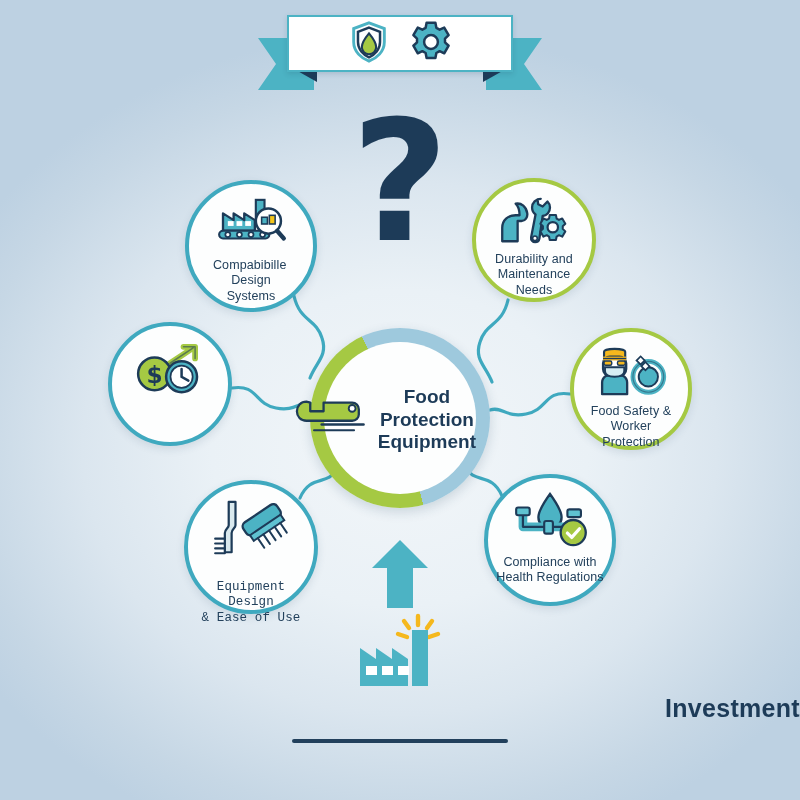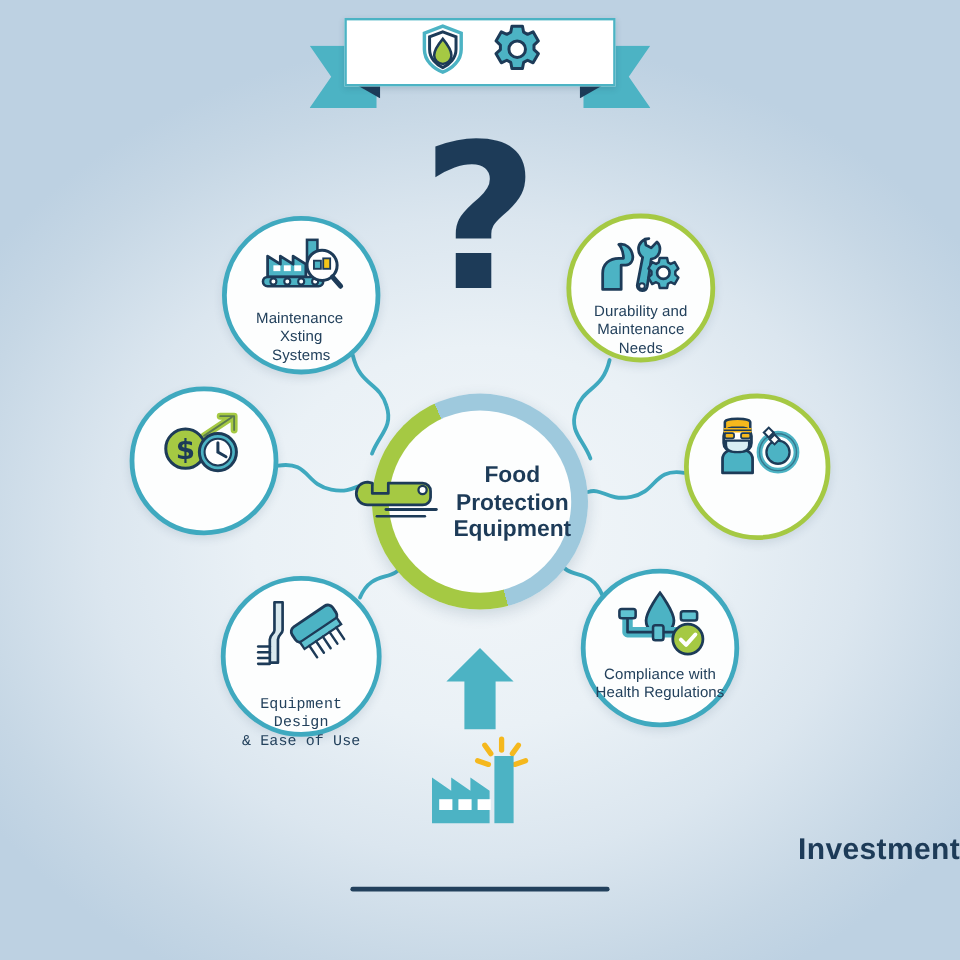--- a/index.html
+++ b/index.html
@@ -146,21 +146,21 @@
         <circle cx="27" cy="40" r="2.6" fill="#fff" stroke="#1d3b58" stroke-width="1.8"></circle>
         <circle cx="39" cy="40" r="2.6" fill="#fff" stroke="#1d3b58" stroke-width="1.8"></circle>
         <circle cx="51" cy="40" r="2.6" fill="#fff" stroke="#1d3b58" stroke-width="1.8"></circle>
         <circle cx="57" cy="26" r="13" fill="#ffffff" stroke="#1d3b58" stroke-width="2.6"></circle>
         <rect x="50" y="22" width="6" height="7" fill="#4cb3c4" stroke="#1d3b58" stroke-width="1.6"></rect>
         <rect x="58" y="20" width="6" height="9" fill="#f5c518" stroke="#1d3b58" stroke-width="1.6"></rect>
         <line x1="66" y1="36" x2="73" y2="44" stroke="#1d3b58" stroke-width="4.4" stroke-linecap="round"></line>
       </svg>
     </div>
     <div class="lbl" style="margin-top:6px;">
-      <span>Maintenance Xsting</span><br>
+      <span>Compabibille Design</span><br>
       <span>Systems</span>
     </div>
   </div>
 
   <div class="node green abs" style="left:472px;top:178px;width:124px;height:124px;">
     <div class="ico" style="margin-top:13px;">
       <svg width="76" height="52" viewBox="0 0 78 54">
         <path d="M6 48 V34 C6 26 12 21 20 21 L24 21 C24 13 20 9 20 9 C26 8 31 12 32 19 C32.6 23 30 27 26 27 L22 27 V48 Z" fill="#4cb3c4" stroke="#1d3b58" stroke-width="2.4" stroke-linejoin="round"></path>
         <path d="M46 4 C41 4 37 8 37 13 C37 16 38.4 18.6 40.6 20.2 L36 44 C35.6 46.6 37.6 49 40.2 49 C42.4 49 44.2 47.4 44.6 45.2 L48 21.8 C52.4 21.2 55.6 17.5 55.6 13 C55.6 10.6 54.6 8.4 53 6.8 L48 12 L43.4 9.6 L42.6 4.4 C43.6 4.1 44.8 4 46 4 Z" fill="#4cb3c4" stroke="#1d3b58" stroke-width="2.4" stroke-linejoin="round"></path>
         <circle cx="40" cy="45" r="2.4" fill="#fff" stroke="#1d3b58" stroke-width="1.6"></circle>
@@ -198,20 +198,24 @@
         <path d="M11 13 h24" stroke="#1d3b58" stroke-width="1.4"></path>
         <rect x="12" y="15.5" width="8" height="4.5" rx="1.6" fill="#f5b81d" stroke="#1d3b58" stroke-width="1.5"></rect>
         <rect x="26" y="15.5" width="8" height="4.5" rx="1.6" fill="#f5b81d" stroke="#1d3b58" stroke-width="1.5"></rect>
         <path d="M13 22 h20 v4 c0 4 -4 6 -10 6 c-6 0 -10 -2 -10 -6 Z" fill="#d8eef3" stroke="#1d3b58" stroke-width="2"></path>
         <circle cx="58" cy="32" r="16" fill="none" stroke="#4cb3c4" stroke-width="5"></circle>
         <circle cx="58" cy="32" r="16" fill="none" stroke="#1d3b58" stroke-width="1.2" opacity=".5"></circle>
         <circle cx="58" cy="32" r="10" fill="#4cb3c4" stroke="#1d3b58" stroke-width="2"></circle>
         <rect x="47" y="12" width="6" height="6" transform="rotate(45 50 15)" fill="#ffffff" stroke="#1d3b58" stroke-width="1.8"></rect>
         <rect x="52" y="18" width="6" height="6" transform="rotate(45 55 21)" fill="#ffffff" stroke="#1d3b58" stroke-width="1.8"></rect>
       </svg>
+    </div>
+    <div class="lbl" style="margin-top:6px;">
+      <span>Food Safety &amp;</span><br>
+      <span>Worker Protection</span>
     </div>
   </div>
 
   <div class="node teal abs" style="left:184px;top:480px;width:134px;height:134px;">
     <div class="ico" style="margin-top:14px;">
       <svg width="80" height="62" viewBox="0 0 82 64">
         <path d="M18 4 h7 v24 c0 3 -4 4 -4 8 v20 h-7 V36 c0 -4 4 -5 4 -8 Z" fill="#d9e9ee" stroke="#1d3b58" stroke-width="2.3" stroke-linejoin="round"></path>
         <g stroke="#1d3b58" stroke-width="2.2" stroke-linecap="round">
           <line x1="14" y1="42" x2="4" y2="42"></line>
           <line x1="14" y1="47" x2="4" y2="47"></line>

